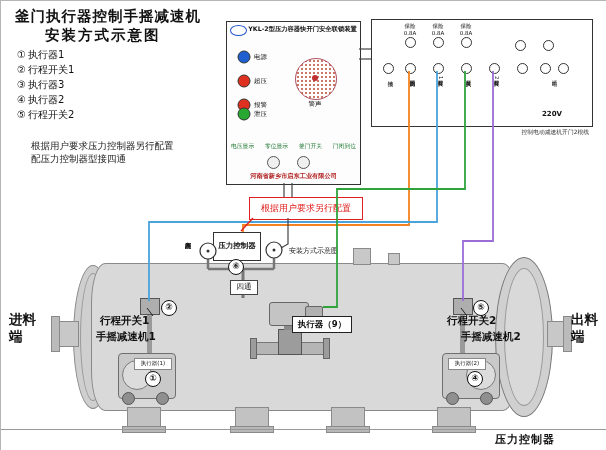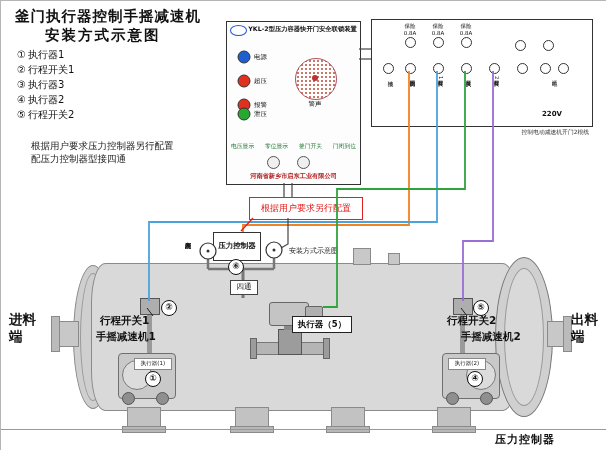--- a/index.html
+++ b/index.html
@@ -214,21 +214,21 @@
   <div class="abs tlabel" style="left:446px;top:313px">行程开关2</div>
   <div class="abs tlabel" style="left:460px;top:329px">手摇减速机2</div>
 
   <div class="abs" style="left:252px;top:341px;width:72px;height:11px;background:#b5b5b5;border:1px solid #777;z-index:5"></div>
   <div class="abs" style="left:249px;top:337px;width:5px;height:19px;background:#9c9c9c;border:1px solid #666;z-index:5"></div>
   <div class="abs" style="left:322px;top:337px;width:5px;height:19px;background:#9c9c9c;border:1px solid #666;z-index:5"></div>
   <div class="abs" style="left:277px;top:328px;width:22px;height:24px;background:#9c9c9c;border:1px solid #555;z-index:5"></div>
   <div class="abs" style="left:283px;top:320px;width:10px;height:9px;background:#8a8a8a;z-index:5"></div>
   <div class="abs" style="left:268px;top:301px;width:38px;height:22px;background:#c4c4c4;border:1px solid #666;border-radius:3px;z-index:5"></div>
   <div class="abs" style="left:304px;top:305px;width:16px;height:13px;background:#b0b0b0;border:1px solid #666;border-radius:2px;z-index:5"></div>
-  <div class="abs" style="left:291px;top:315px;width:58px;height:15px;background:#fff;border:1px solid #222;font-size:8.5px;font-weight:bold;text-align:center;line-height:14px;z-index:50">执行器（5）</div>
+  <div class="abs" style="left:291px;top:315px;width:58px;height:15px;background:#fff;border:1px solid #222;font-size:8.5px;font-weight:bold;text-align:center;line-height:14px;z-index:50">执行器（9）</div>
 
   <svg class="overlay" width="606" height="450" viewBox="0 0 606 450">
     <polyline points="408,70 408,224 242,224 242,231" fill="none" stroke-width="1.8" stroke="#f58220"></polyline>
     <polyline points="436,70 436,221 148,221 148,300" fill="none" stroke-width="1.8" stroke="#4aa3dd"></polyline>
     <polyline points="464,70 464,188 336,188 336,306 322,306" fill="none" stroke-width="1.8" stroke="#2fa43c"></polyline>
     <polyline points="492,70 492,240 462,240 462,300" fill="none" stroke-width="1.8" stroke="#9a6dd7"></polyline>
 
     <polyline points="283,182 283,196" fill="none" stroke-width="1.2" stroke="#444444"></polyline>
     <polyline points="291,182 291,196" fill="none" stroke-width="1.2" stroke="#444444"></polyline>
     <polyline points="287,217 287,243 280,247" fill="none" stroke-width="1.2" stroke="#444444"></polyline>

